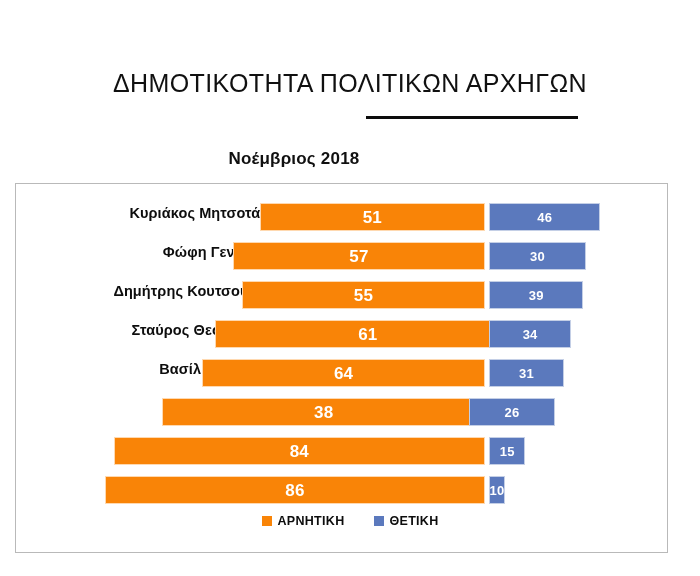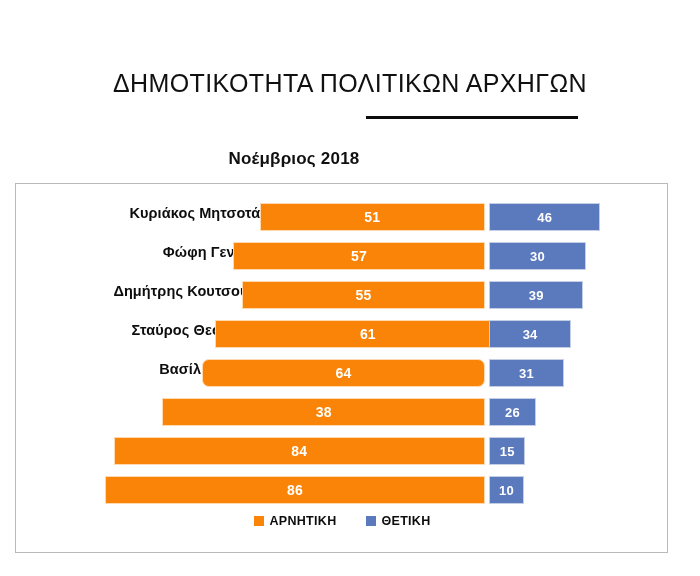--- a/index.html
+++ b/index.html
@@ -96,34 +96,34 @@
   .bar-neg {
     background: #F98407;
     border: 1px solid #ffd9b0;
   }
   .bar-pos {
     background: #5B79BD;
     border: 1px solid #c4cfe6;
     text-align: center;
   }
   .bar-value {
-    font-size: 14px;
+    font-size: 17px;
     font-weight: bold;
     color: #ffffff;
     line-height: 1;
     letter-spacing: 0.2px;
   }
   .bar-pos .bar-value {
     font-size: 13px;
   }
 
   
   #legend {
     position: absolute;
-    left: 0;
+    left: 8px;
     top: 330px;
     width: 653px;
     display: flex;
     justify-content: center;
     align-items: center;
     gap: 30px;
   }
   .legend-item {
     display: flex;
     align-items: center;
@@ -182,51 +182,51 @@
         <div class="cat-label">Σταύρος Θεοδωράκης</div>
         <div class="bar bar-neg" style="width: 305px; left: 199.38px; background: rgb(249, 132, 7);">
           <span class="bar-value">61</span>
         </div>
         <div class="bar bar-pos" style="width: 82.28px; left: 473px; background: rgb(91, 121, 189);">
           <span class="bar-value">34</span>
         </div>
       </div>
       <div class="bar-row">
         <div class="cat-label">Βασίλης Λεβέντης</div>
-        <div class="bar bar-neg" style="width: 282.88px; left: 186.12px; background: rgb(249, 132, 7); border-radius: 7px;">
+        <div class="bar bar-neg" style="width: 282.88px; left: 186.12px; background: rgb(249, 132, 7);">
           <span class="bar-value">64</span>
         </div>
         <div class="bar bar-pos" style="width: 75.02px; left: 473px; background: rgb(91, 121, 189);">
           <span class="bar-value">31</span>
         </div>
       </div>
       <div class="bar-row">
         <div class="cat-label">Αλέξης Τσίπρας</div>
         <div class="bar bar-neg" style="width: 322.66px; left: 146.34px; background: rgb(249, 132, 7);">
           <span class="bar-value">38</span>
         </div>
-        <div class="bar bar-pos" style="width: 47px; left: 473px; background: rgb(91, 121, 189);">
+        <div class="bar bar-pos" style="width: 86px; left: 453px; background: rgb(91, 121, 189);">
           <span class="bar-value">26</span>
         </div>
       </div>
       <div class="bar-row">
         <div class="cat-label">Πάνος Καμμένος</div>
         <div class="bar bar-neg" style="width: 371.28px; left: 97.72px; background: rgb(249, 132, 7); text-align: center;">
           <span class="bar-value">84</span>
         </div>
         <div class="bar bar-pos" style="width: 36.3px; left: 473px; background: rgb(91, 121, 189);">
           <span class="bar-value">15</span>
         </div>
       </div>
       <div class="bar-row">
         <div class="cat-label">Νίκος Μιχαλολιάκος</div>
         <div class="bar bar-neg" style="width: 380.12px; left: 88.88px; background: rgb(249, 132, 7);">
           <span class="bar-value">86</span>
         </div>
-        <div class="bar bar-pos" style="width: 35px; left: 473px; background: rgb(91, 121, 189);">
+        <div class="bar bar-pos" style="width: 16px; left: 473px; background: rgb(91, 121, 189);">
           <span class="bar-value">10</span>
         </div>
       </div>
     </div>
 
   <div id="legend">
       <div class="legend-item">
         <span class="legend-swatch" style="background: rgb(249, 132, 7);"></span>
         <span class="legend-label">ΑΡΝΗΤΙΚΗ</span>
       </div>

